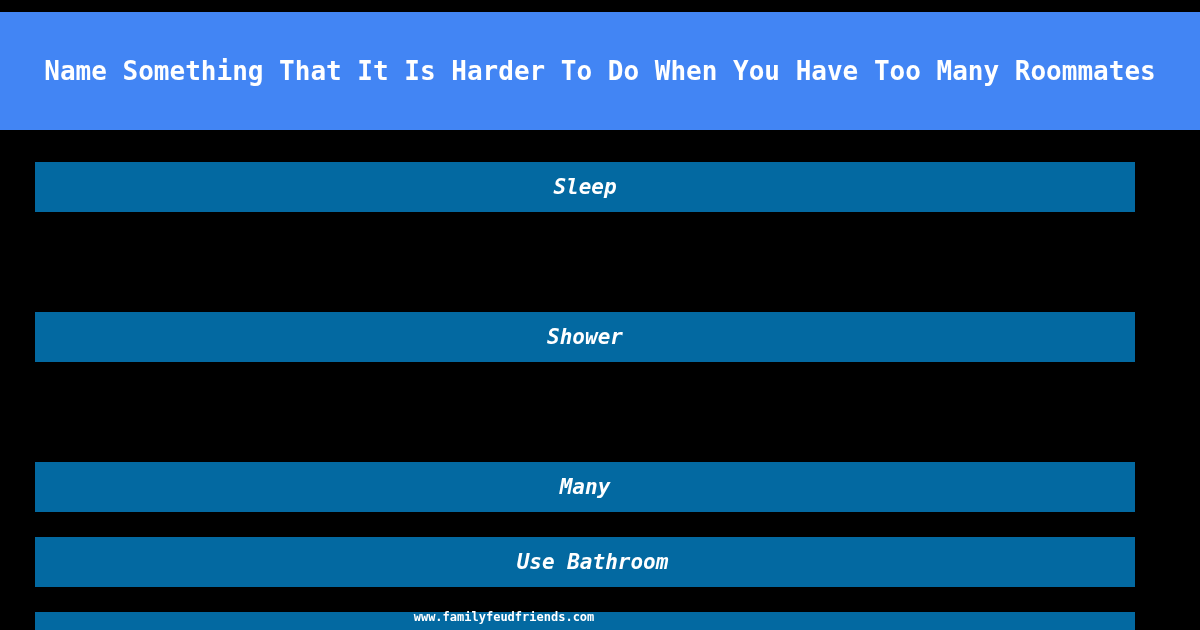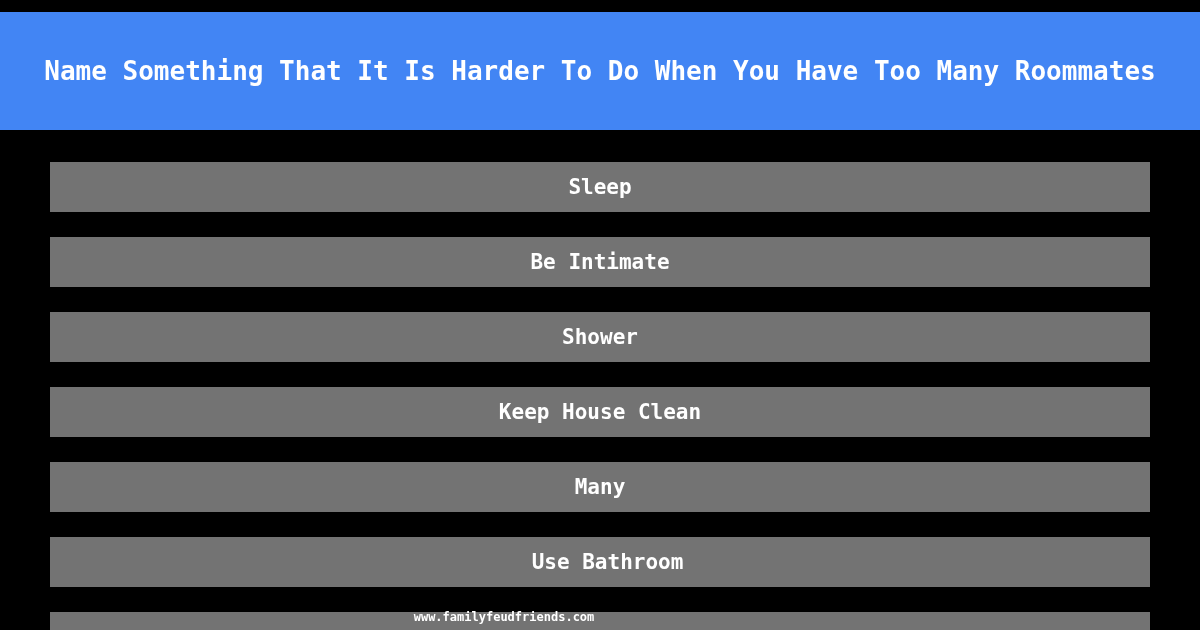--- a/index.html
+++ b/index.html
@@ -54,28 +54,29 @@
   .answers {
     position: absolute;
     left: 0;
     top: 118px;
     width: 1200px;
     height: 512px;
   }
 
   .answer-row {
     position: absolute;
-    left: 50px;
+    left: 35px;
     width: 1100px;
     height: 50px;
-    background: #737373;
+    background: #0369a1;
     display: flex;
     align-items: center;
     justify-content: center;
     box-sizing: border-box;
+    font-style: italic;
   }
 
   .answer-label {
     font-family: "DejaVu Sans Mono", "Liberation Mono", monospace;
     font-size: 21px;
     font-weight: bold;
     color: #ffffff;
     white-space: nowrap;
     line-height: 1;
     text-align: center;
@@ -105,31 +106,25 @@
   <div class="question-header">
     <div class="question-title">Name Something That It Is Harder To Do When You Have Too Many Roommates</div>
   </div>
 
   <div class="answers">
 
     <div class="answer-row" style="top:32px;">
       <span class="answer-label">Sleep</span>
     </div>
 
-    <div class="answer-row" style="top:107px;">
-      <span class="answer-label">Be Intimate</span>
-    </div>
 
     <div class="answer-row" style="top:182px;">
       <span class="answer-label">Shower</span>
     </div>
 
-    <div class="answer-row" style="top:257px;">
-      <span class="answer-label">Keep House Clean</span>
-    </div>
 
     <div class="answer-row" style="top:332px;">
       <span class="answer-label">Many</span>
     </div>
 
     <div class="answer-row" style="top:407px;padding-left:15px;">
       <span class="answer-label">Use Bathroom</span>
     </div>
 
     <div class="answer-row" style="top:482px;">

